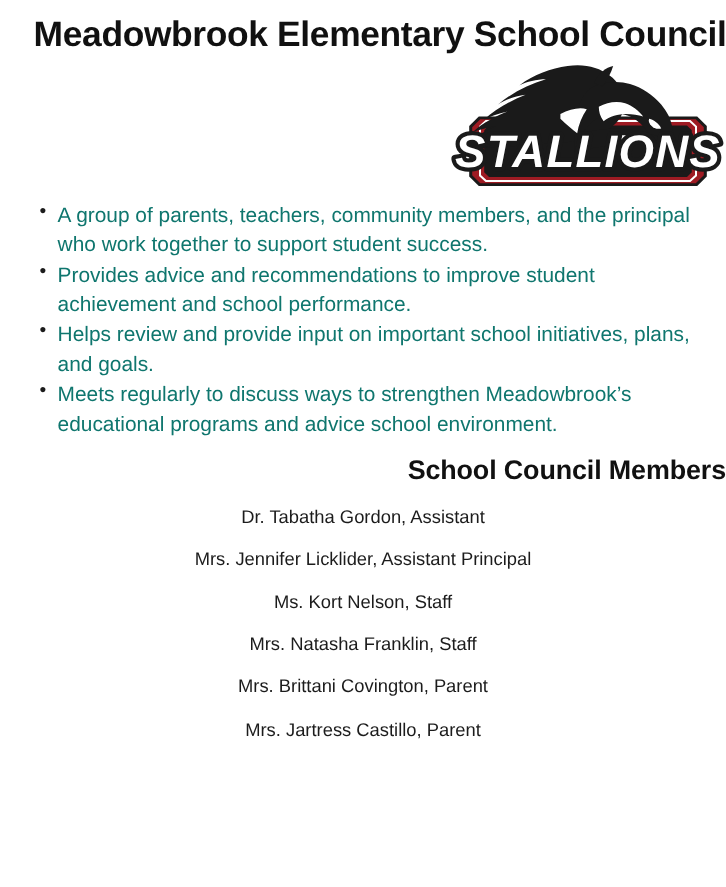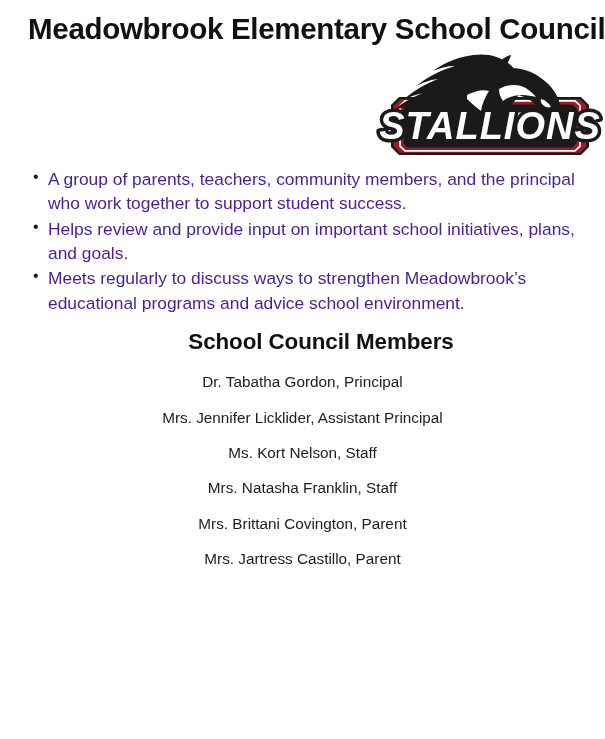--- a/index.html
+++ b/index.html
@@ -48,38 +48,38 @@
   
   .info-list {
     margin: 8px 0 0 0;
     padding: 0 8px 0 34px;
     list-style: none;
   }
   .info-list li {
     position: relative;
     font-size: 17.4px;
     line-height: 1.40;
-    color: #4c1d95;
+    color: #0f766e;
     padding-left: 14px;
     margin-bottom: 1px;
   }
   .info-list li::before {
     content: "\2022";
     position: absolute;
     left: -1px;
     top: -1px;
     font-size: 16px;
     color: #1c1c1c;
     line-height: 1.40;
   }
 
   
   .members-heading {
     margin: 14px 0 0 0;
-    text-align: center;
+    text-align: right;
     font-size: 22.4px;
     font-weight: 700;
     color: #111111;
     letter-spacing: -0.1px;
     padding-left: 37px;
   }
   .members-list {
     margin: 0;
     padding: 0;
     list-style: none;
@@ -164,28 +164,29 @@
 
       <g>
         <text x="115" y="88" text-anchor="middle" font-family="'Liberation Sans', sans-serif" font-size="38" font-weight="700" font-style="italic" letter-spacing="1" stroke="#1A1A1A" stroke-width="7" stroke-linejoin="round" fill="none">STALLIONS</text>
         <text x="115" y="88" text-anchor="middle" font-family="'Liberation Sans', sans-serif" font-size="38" font-weight="700" font-style="italic" letter-spacing="1" fill="#FFFFFF">STALLIONS</text>
       </g>
     </svg>
   </div>
 
   <ul class="info-list">
     <li>A group of parents, teachers, community members, and the principal who work together to support student success.</li>
+    <li>Provides advice and recommendations to improve student achievement and school performance.</li>
     <li>Helps review and provide input on important school initiatives, plans, and goals.</li>
     <li>Meets regularly to discuss ways to strengthen Meadowbrook’s educational programs and advice school environment.</li>
   </ul>
 
   <h2 class="members-heading">School Council Members</h2>
 
   <ul class="members-list">
-    <li>Dr. Tabatha Gordon, Principal</li>
+    <li>Dr. Tabatha Gordon, Assistant</li>
     <li>Mrs. Jennifer Licklider, Assistant Principal</li>
     <li>Ms. Kort Nelson, Staff</li>
     <li>Mrs. Natasha Franklin, Staff</li>
     <li>Mrs. Brittani Covington, Parent</li>
     <li>Mrs. Jartress Castillo, Parent</li>
   </ul>
 
 </div>
 
 </body></html>

